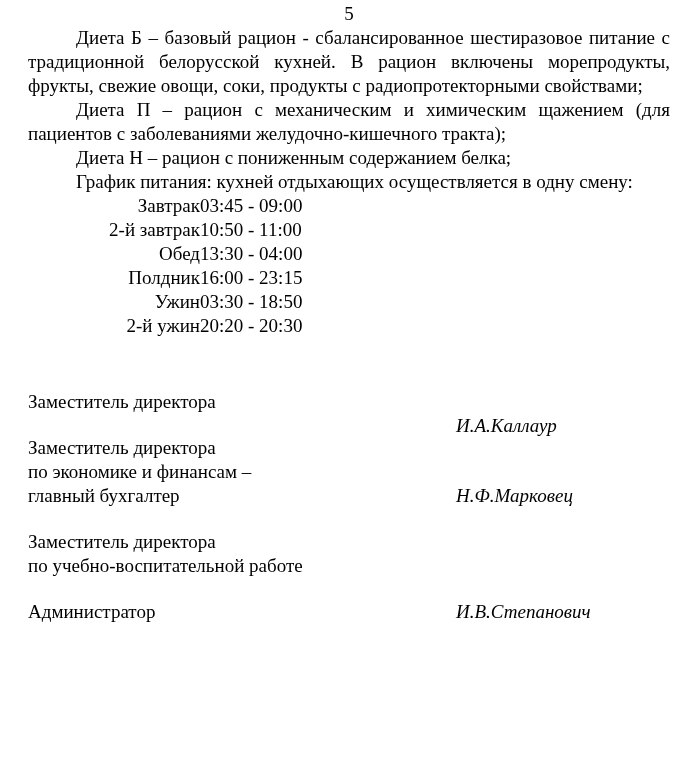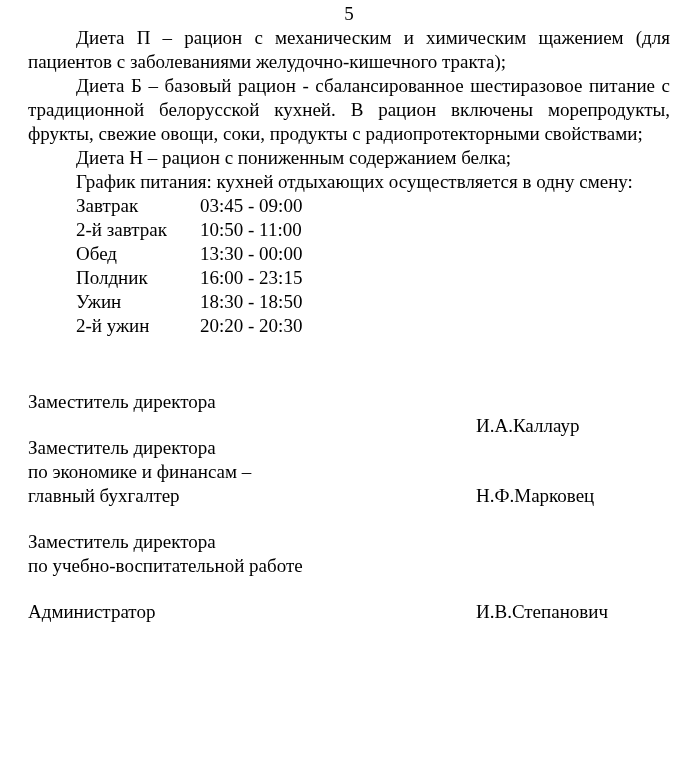--- a/index.html
+++ b/index.html
@@ -30,69 +30,71 @@
   }
   .schedule {
     padding-left: 48px;
   }
   .schedule-row {
     display: flex;
   }
   .meal-name {
     flex: 0 0 124px;
     width: 124px;
+    text-align: right;
   }
   .signatures {
     margin-top: 52px;
   }
   .sig-block + .sig-block {
     margin-top: 22px;
   }
   .sig-line {
     position: relative;
   }
   .sig-name {
     position: absolute;
-    left: 448px;
+    left: 428px;
     top: 0;
     white-space: nowrap;
+    font-style: italic;
   }
 </style>
 </head>
 <body>
 
 <div class="page">
 
   <div class="page-number">5</div>
 
+  <p class="body-par">Диета Б – базовый рацион - сбалансированное шестиразовое питание с традиционной белорусской кухней. В рацион включены морепродукты, фрукты, свежие овощи, соки, продукты с радиопротекторными свойствами;</p>
   <p class="body-par">Диета П – рацион с механическим и химическим щажением (для пациентов с заболеваниями желудочно-кишечного тракта);</p>
-  <p class="body-par">Диета Б – базовый рацион - сбалансированное шестиразовое питание с традиционной белорусской кухней. В рацион включены морепродукты, фрукты, свежие овощи, соки, продукты с радиопротекторными свойствами;</p>
   <p class="body-par">Диета Н – рацион с пониженным содержанием белка;</p>
   <p class="body-par">График питания: кухней отдыхающих осуществляется в одну смену:</p>
 
   <div class="schedule">
     <div class="schedule-row">
       <span class="meal-name">Завтрак</span>
       <span class="meal-time">03:45 - 09:00</span>
     </div>
     <div class="schedule-row">
       <span class="meal-name">2-й завтрак</span>
       <span class="meal-time">10:50 - 11:00</span>
     </div>
     <div class="schedule-row">
       <span class="meal-name">Обед</span>
-      <span class="meal-time">13:30 - 00:00</span>
+      <span class="meal-time">13:30 - 04:00</span>
     </div>
     <div class="schedule-row">
       <span class="meal-name">Полдник</span>
       <span class="meal-time">16:00 - 23:15</span>
     </div>
     <div class="schedule-row">
       <span class="meal-name">Ужин</span>
-      <span class="meal-time">18:30 - 18:50</span>
+      <span class="meal-time">03:30 - 18:50</span>
     </div>
     <div class="schedule-row">
       <span class="meal-name">2-й ужин</span>
       <span class="meal-time">20:20 - 20:30</span>
     </div>
   </div>
 
   <div class="signatures">
 
     <div class="sig-block">

